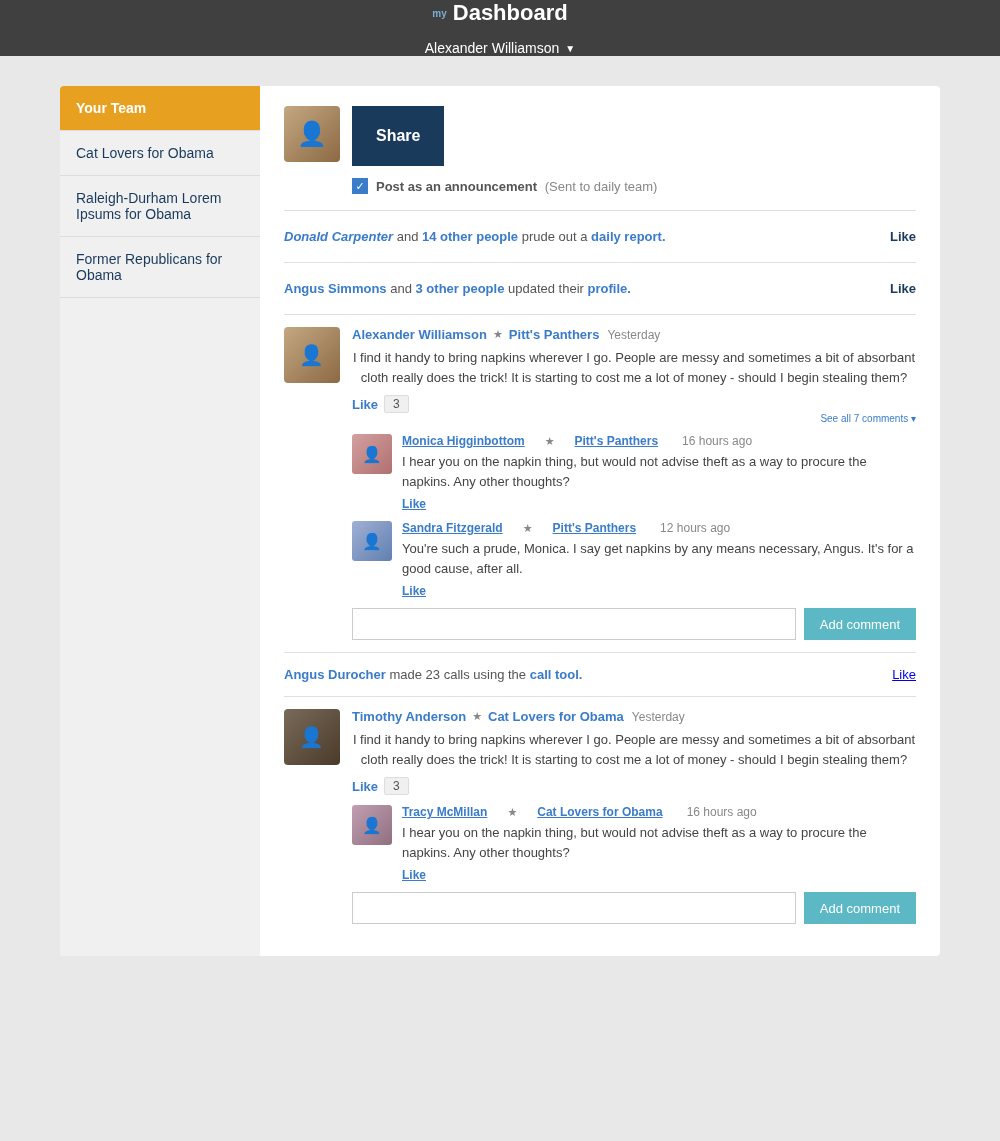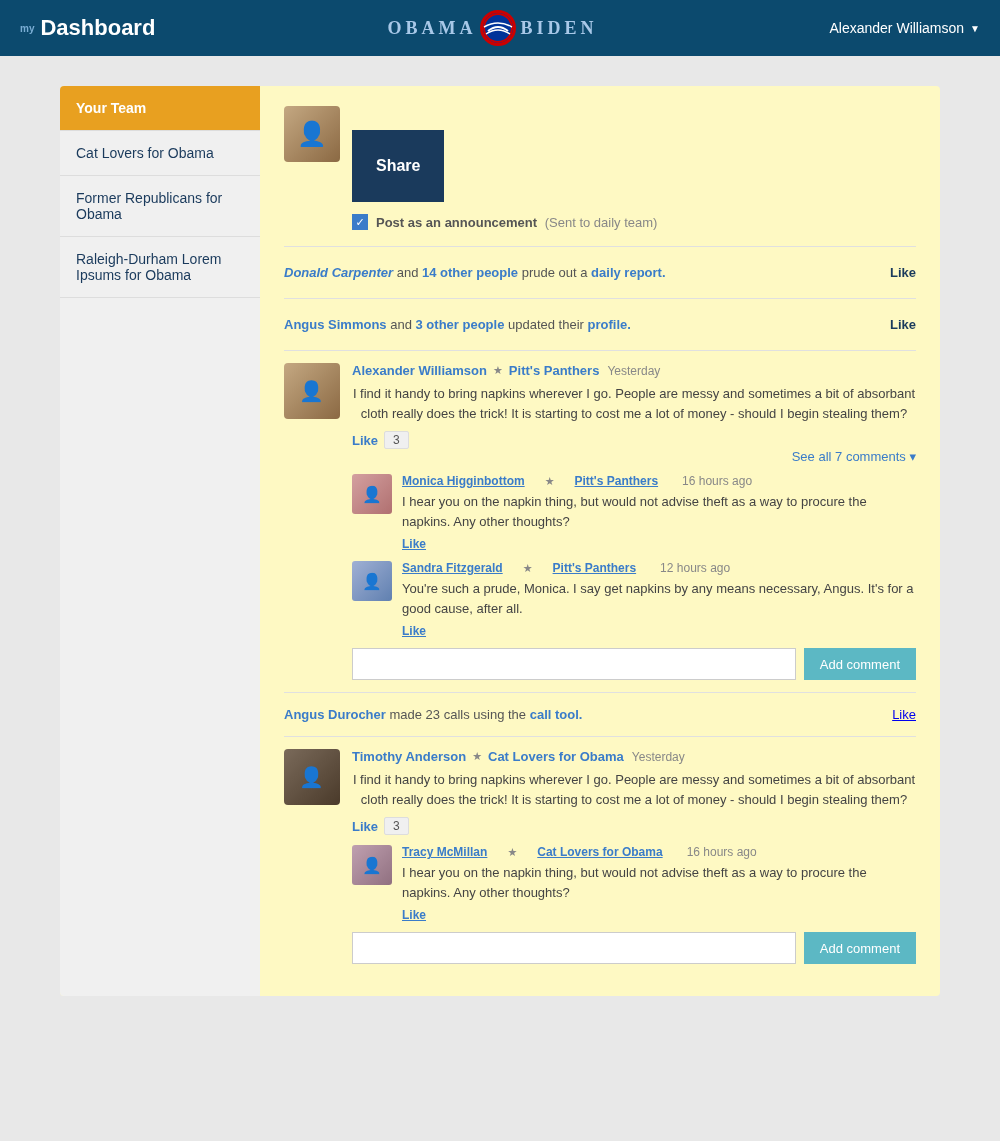--- a/index.html
+++ b/index.html
@@ -1,25 +1,26 @@
 <!DOCTYPE html>
 <html><head>
   <meta charset="utf-8">
   <style>
     * { box-sizing: border-box; margin: 0; padding: 0; }
     body { font-family: Arial, Helvetica, sans-serif; background: #e8e8e8; font-size: 14px; color: #333; }
 
     
     .header {
-      background: #0c4a6e;
+      background: #404040;
       display: flex;
       align-items: center;
       justify-content: space-between;
       padding: 0 20px;
       height: 56px;
+      flex-direction: column;
     }
     .header-logo {
       display: flex;
       align-items: center;
       gap: 6px;
       color: white;
       font-size: 22px;
       font-weight: bold;
     }
     .obama-biden-logo {
@@ -61,21 +62,21 @@
       color: #5cb8c4;
       font-size: 32px;
       font-weight: bold;
       letter-spacing: 2px;
       margin-bottom: 20px;
       text-transform: uppercase;
     }
 
     
     .main-card {
-      background: #fef9c3;
+      background: #ffffff;
       border-radius: 4px;
       display: flex;
       overflow: hidden;
     }
 
     
     .sidebar {
       width: 200px;
       min-width: 200px;
       background: #f0f0f0;
@@ -140,26 +141,25 @@
       font-size: 14px;
       color: #999;
       resize: none;
       outline: none;
     }
     .share-button {
       background: #1a3a5c;
       color: white;
       border: none;
       padding: 0 24px;
-      height: 72px;
+      height: 60px;
       font-size: 16px;
       font-weight: bold;
       cursor: pointer;
       white-space: nowrap;
-      margin-top: 24px;
     }
     .announcement-check {
       display: flex;
       align-items: center;
       gap: 8px;
       margin-bottom: 16px;
       font-size: 13px;
       color: #555;
       padding-left: 68px;
     }
@@ -246,21 +246,21 @@
       border: 1px solid #ddd;
       padding: 1px 8px;
       border-radius: 2px;
       font-size: 12px;
       color: #555;
     }
 
     
     .see-all-comments {
       text-align: right;
-      font-size: 13px;
+      font-size: 10px;
       color: #3a7cc9;
       cursor: pointer;
       margin-bottom: 8px;
     }
 
     
     .comment {
       display: flex;
       gap: 10px;
       margin: 10px 0 10px 68px;
@@ -330,55 +330,43 @@
   </style>
 </head>
 <body>
 
 <div class="header">
   <div class="header-logo">
     <span style="font-size:10px;color:#7aadd4;vertical-align:super;">my</span>
     <span style="font-size:22px;color:white;font-weight:bold;">Dashboard</span>
   </div>
 
-  <div class="obama-biden-logo">
-    <span class="obama-text">OBAMA</span>
-    <div class="campaign-logo-circle">
-      <svg width="30" height="30" viewBox="0 0 30 30">
-        <circle cx="15" cy="15" r="14" fill="#003399" stroke="#cc0000" stroke-width="2"></circle>
-        <path d="M5 18 Q15 10 25 18" fill="none" stroke="white" stroke-width="2"></path>
-        <path d="M1 14 Q15 6 29 14" fill="none" stroke="white" stroke-width="1.5"></path>
-        <path d="M3 21 Q15 13 27 21" fill="none" stroke="white" stroke-width="1.5"></path>
-      </svg>
-    </div>
-    <span class="biden-text">BIDEN</span>
-  </div>
 
   <div class="user-menu">
     <span>Alexander Williamson</span>
     <span class="arrow">▼</span>
   </div>
 </div>
 
 <div class="page-content">
 
   <div class="main-card">
 
     <div class="sidebar">
       <div class="sidebar-item active">
         <span>Your Team</span>
       </div>
       <div class="sidebar-item">
         <span>Cat Lovers for Obama</span>
       </div>
       <div class="sidebar-item">
+        <span>Raleigh-Durham Lorem Ipsums for Obama</span>
+      </div>
+      <div class="sidebar-item">
         <span>Former Republicans for Obama</span>
-      </div>
-      <div class="sidebar-item">
-        <span>Raleigh-Durham Lorem Ipsums for Obama</span>
       </div>
     </div>
 
     <div class="feed-area">
 
       <div class="post-box">
         <div class="avatar">
           <div class="avatar-img avatar-alex">👤</div>
         </div>
         <div class="post-input-area">

